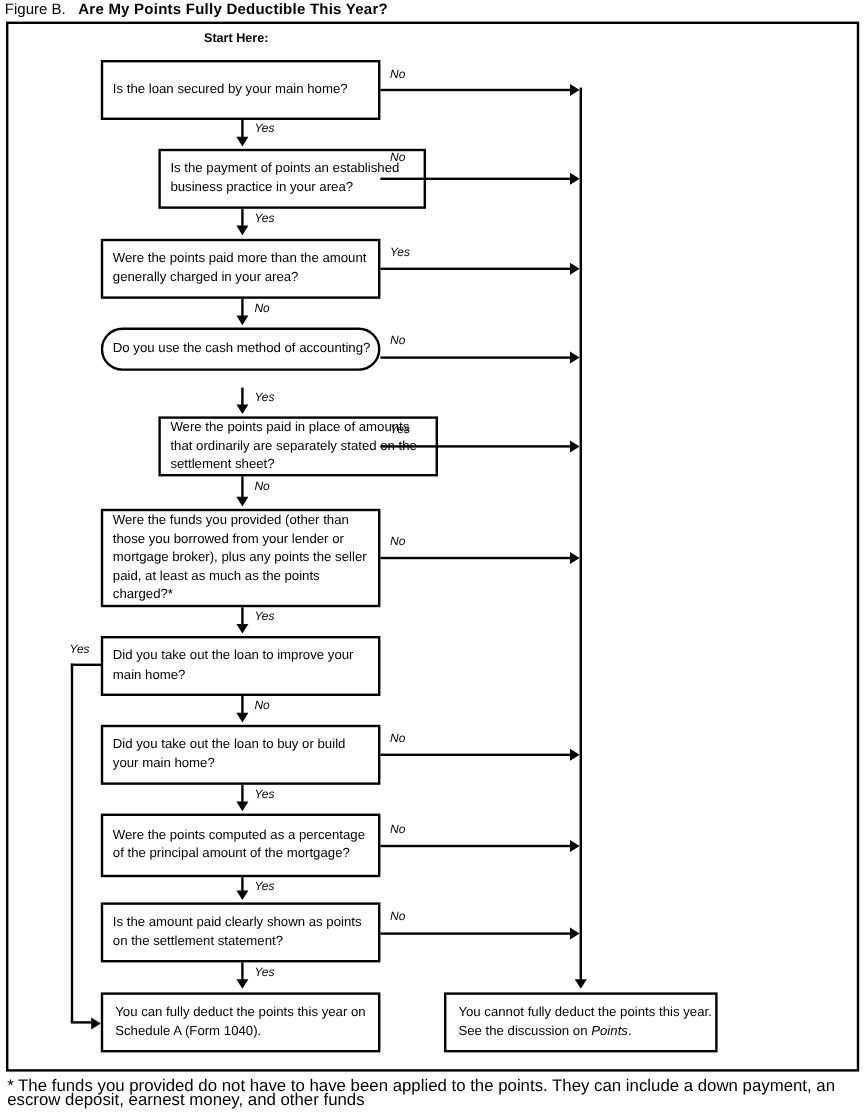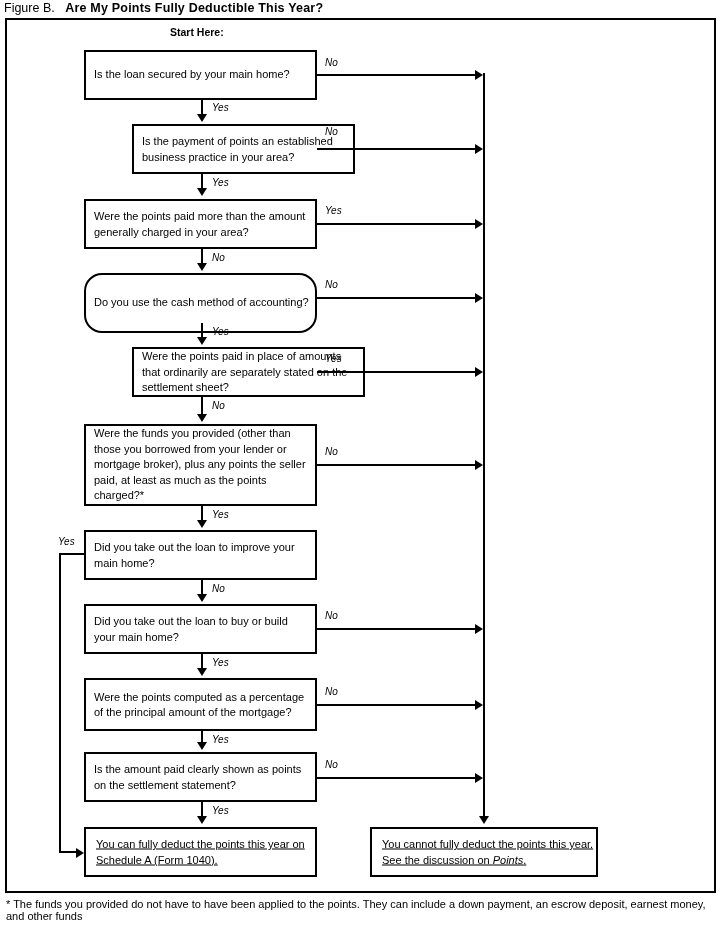--- a/index.html
+++ b/index.html
@@ -4,28 +4,28 @@
 <style>
   html,body{margin:0;padding:0;background:#ffffff;}
   body{width:721px;height:929px;position:relative;font-family:"Liberation Sans",sans-serif;color:#000;}
   .fig-title{position:absolute;left:4px;top:1px;font-size:12.5px;white-space:nowrap;}
   .fig-title .lbl{font-weight:normal;}
   .fig-title .ttl{font-weight:bold;letter-spacing:.2px;}
   .outer{position:absolute;left:5px;top:18px;width:711px;height:875px;border:2px solid #000;box-sizing:border-box;}
   .start-here{position:absolute;left:170px;top:26px;font-size:10.5px;font-weight:bold;}
   .box{position:absolute;border:2px solid #000;box-sizing:border-box;background:#fff;}
   .box .txt{position:absolute;left:8px;top:50%;transform:translateY(-50%);font-size:11px;line-height:15.5px;width:215px;}
-  .box.term .txt{left:10px;text-decoration:underline;}
+  .box.term .txt{left:10px;}
   .rbox .txt{width:212px;}
   .vline{position:absolute;background:#000;width:2px;}
   .hline{position:absolute;background:#000;height:2px;}
   .arr-d{position:absolute;width:0;height:0;border-left:5px solid transparent;border-right:5px solid transparent;border-top:8px solid #000;}
   .arr-r{position:absolute;width:0;height:0;border-top:5px solid transparent;border-bottom:5px solid transparent;border-left:8px solid #000;}
   .lbl-i{position:absolute;font-size:10px;font-style:italic;white-space:nowrap;}
-  .note{position:absolute;left:6px;top:899px;font-size:11px;line-height:11.5px;width:712px;}
+  .note{position:absolute;left:6px;top:899px;font-size:14px;line-height:11.5px;width:712px;}
   .note .ind{display:block;padding-left:9px;}
   i.pt{font-style:italic;}
 </style>
 </head>
 <body>
 
 <div class="fig-title">
   <span class="lbl">Figure B.</span>
   <span class="ttl" style="margin-left:7px;">Are My Points Fully Deductible This Year?</span>
 </div>
@@ -36,21 +36,21 @@
 
 <div class="box" style="left:84px;top:50px;width:233px;height:50px;">
   <div class="txt">Is the loan secured by your main home?</div>
 </div>
 <div class="box" style="left:84px;top:124px;width:223px;height:50px;margin-left:48px;">
   <div class="txt">Is the payment of points an established business practice in your area?</div>
 </div>
 <div class="box" style="left:84px;top:199px;width:233px;height:50px;">
   <div class="txt">Were the points paid more than the amount generally charged in your area?</div>
 </div>
-<div class="box" style="left:84px;top:273px;width:233px;height:60px;border-radius:18px;">
+<div class="box" style="left:84px;top:273px;width:233px;height:36px;border-radius:18px;">
   <div class="txt">Do you use the cash method of accounting?</div>
 </div>
 <div class="box" style="left:84px;top:347px;width:233px;height:50px;margin-left:48px;">
   <div class="txt">Were the points paid in place of amounts that ordinarily are separately stated on the settlement sheet?</div>
 </div>
 <div class="box" style="left:84px;top:424px;width:233px;height:82px;">
   <div class="txt">Were the funds you provided (other than those you borrowed from your lender or mortgage broker), plus any points the seller paid, at least as much as the points charged?*</div>
 </div>
 <div class="box" style="left:84px;top:530px;width:233px;height:50px;">
   <div class="txt">Did you take out the loan to improve your main home?</div>

